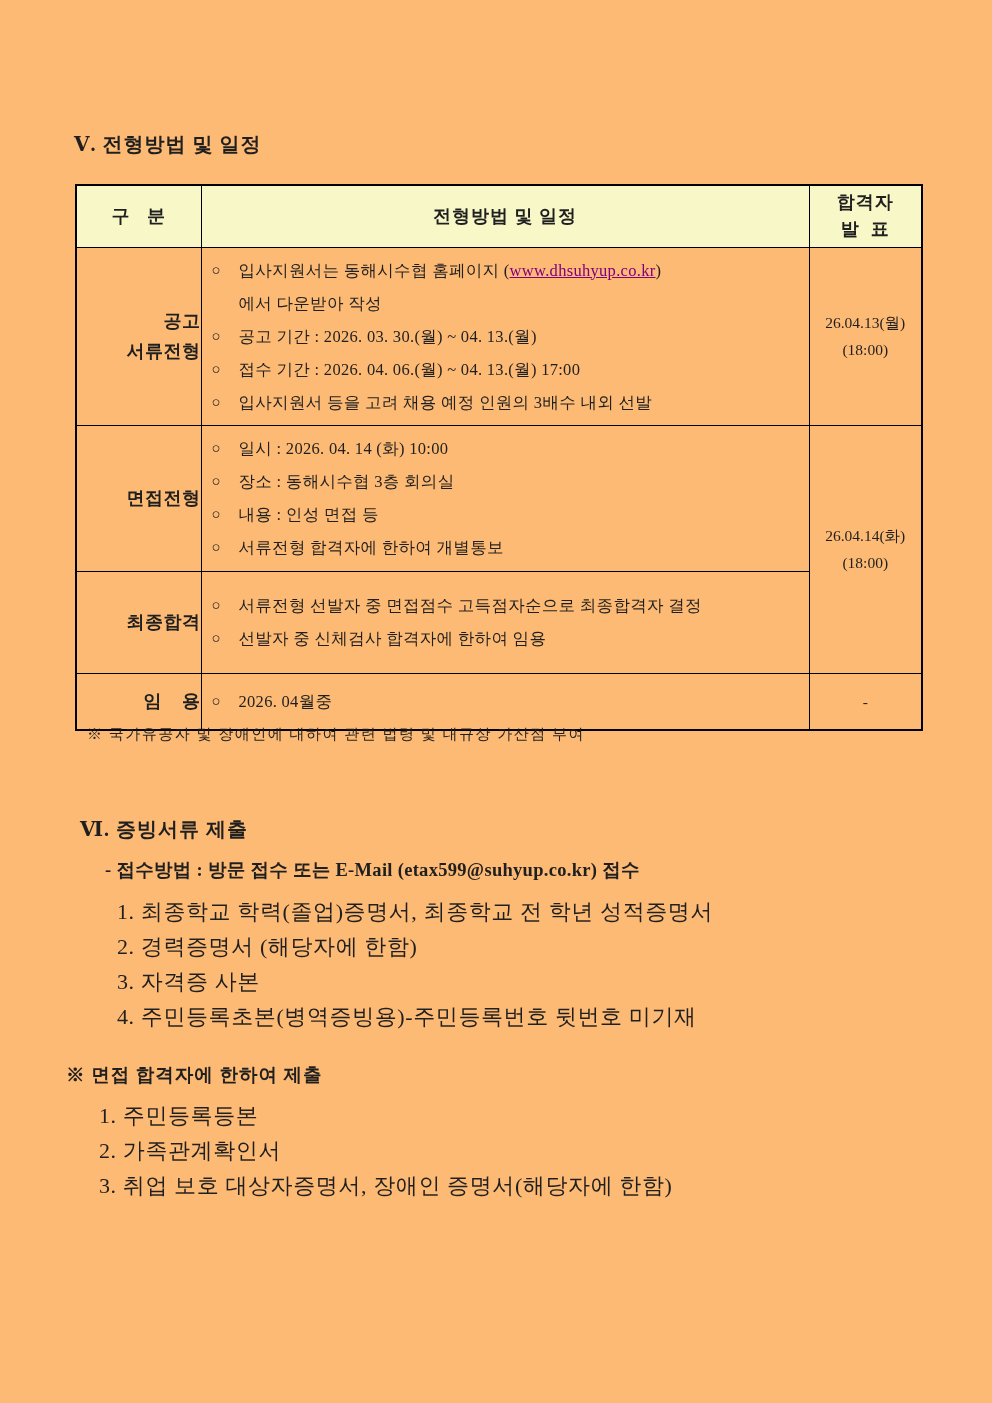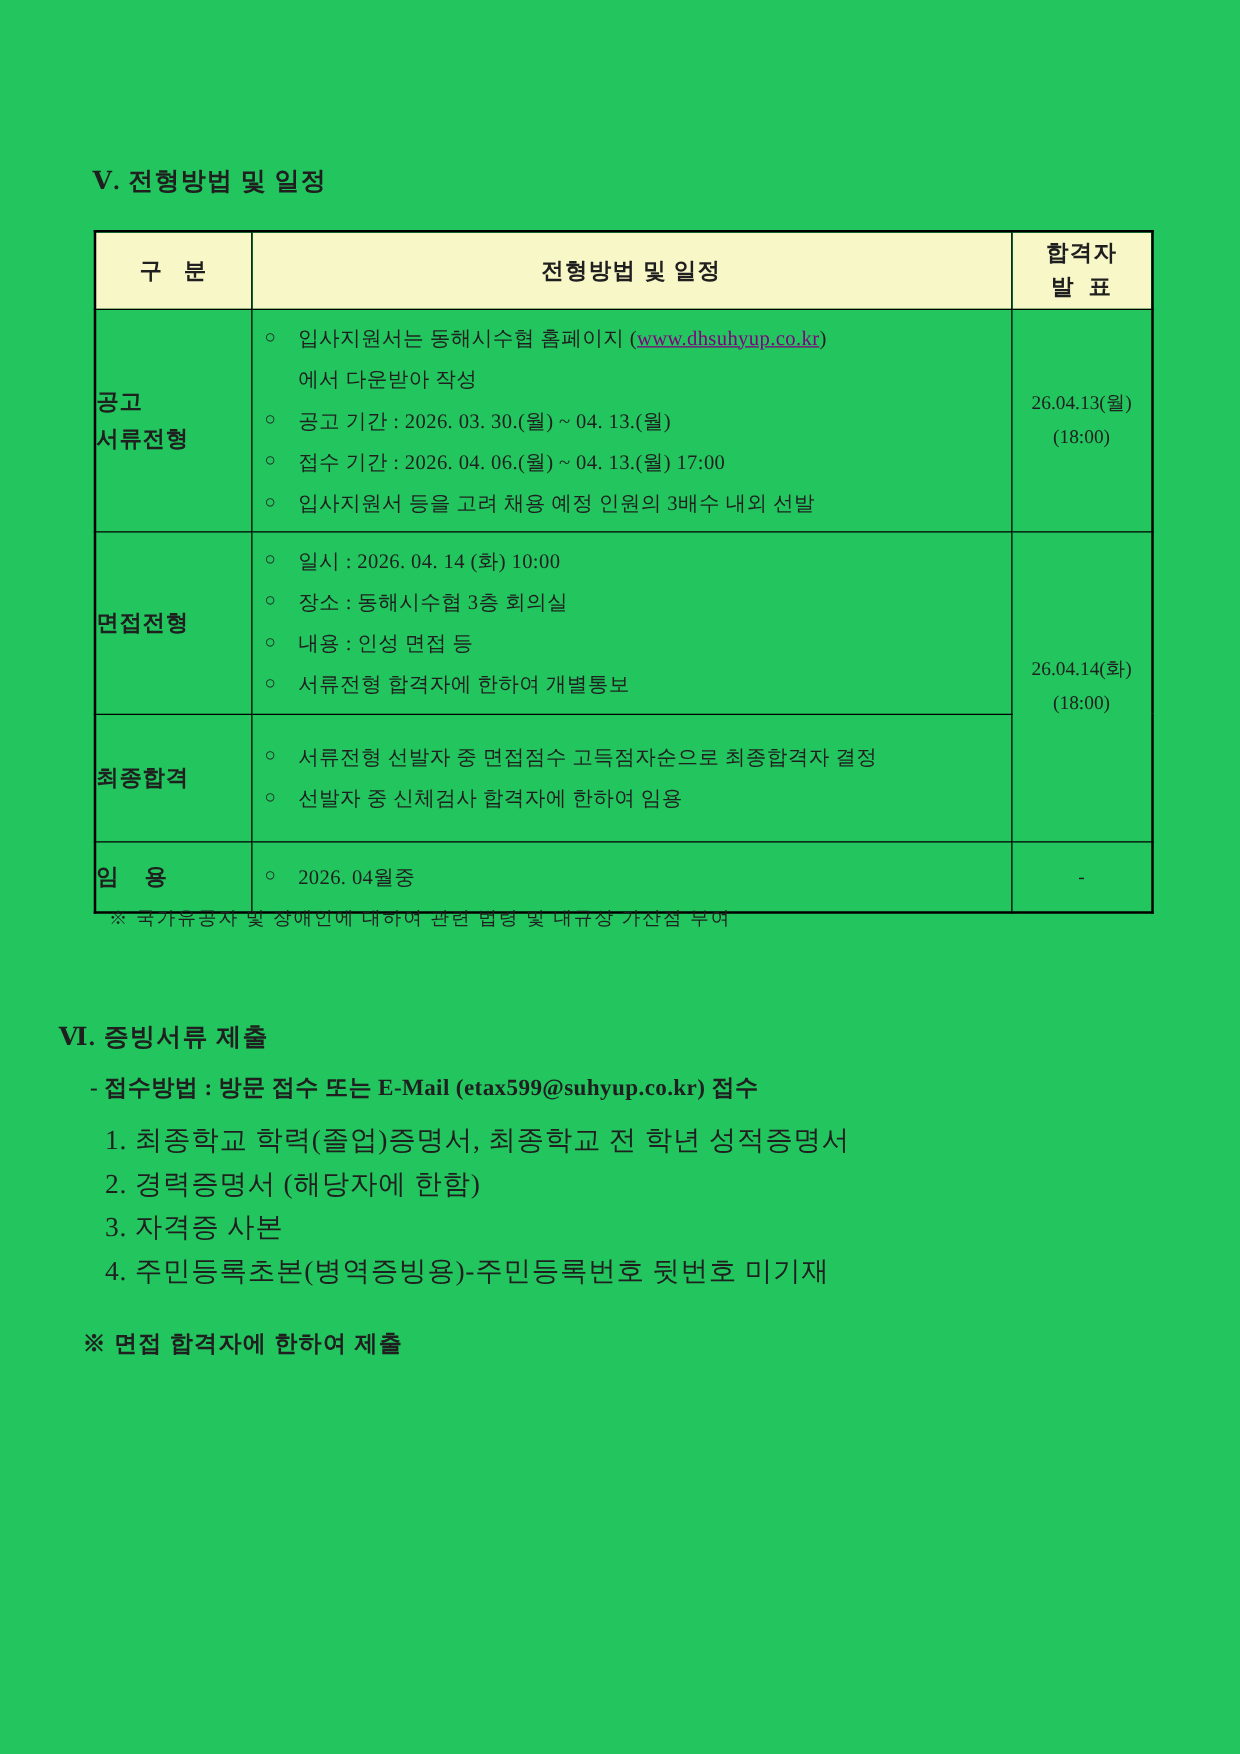--- a/index.html
+++ b/index.html
@@ -5,21 +5,21 @@
   * { margin: 0; padding: 0; box-sizing: border-box; }
   html, body { background: #ffffff; }
   body {
     font-family: "Liberation Serif", "DejaVu Serif", serif;
     color: #1f1f1f;
   }
   .page {
     position: relative;
     width: 992px;
     height: 1403px;
-    background: #22c55e;
+    background: #fdba74;
     overflow: hidden;
   }
 
   
   .sec5-title {
     position: absolute;
     left: 74px; top: 131px;
     font-size: 20px;
     font-weight: bold;
     letter-spacing: 1px;
@@ -45,21 +45,21 @@
     font-size: 18px;
     font-weight: bold;
     text-align: center;
     letter-spacing: 1px;
     white-space: pre;
     line-height: 27px;
   }
   td.cat {
     font-size: 18px;
     font-weight: bold;
-    text-align: left;
+    text-align: right;
     letter-spacing: 0.5px;
     white-space: pre;
     line-height: 30px;
   }
   td.content { padding: 6px 8px 6px 10px; }
   .lines { display: flex; flex-direction: column; justify-content: center; height: 100%; }
   .li {
     display: flex;
     align-items: flex-start;
     font-size: 16.5px;
@@ -90,21 +90,21 @@
   
   .table-footnote {
     position: absolute;
     left: 87px; top: 725px;
     font-size: 15px;
     letter-spacing: 1.5px;
     white-space: pre;
   }
 
   
-  .sec6 { position: absolute; left: 47px; top: 816px; width: 880px; }
+  .sec6 { position: absolute; left: 80px; top: 816px; width: 880px; }
   .sec6-title {
     font-size: 20px;
     font-weight: bold;
     letter-spacing: 1px;
     white-space: pre;
   }
   .sec6-method {
     margin: 14px 0 0 25px;
     font-size: 18.5px;
     font-weight: bold;
@@ -208,15 +208,20 @@
     <div class="doc-list">
       <div class="doc-item">1. 최종학교 학력(졸업)증명서, 최종학교 전 학년 성적증명서</div>
       <div class="doc-item">2. 경력증명서 (해당자에 한함)</div>
       <div class="doc-item">3. 자격증 사본</div>
       <div class="doc-item">4. 주민등록초본(병역증빙용)-주민등록번호 뒷번호 미기재</div>
     </div>
   </div>
 
   <div class="sec7">
     <div class="sec7-title">※ 면접 합격자에 한하여 제출</div>
+    <div class="doc-list">
+      <div class="doc-item">1. 주민등록등본</div>
+      <div class="doc-item">2. 가족관계확인서</div>
+      <div class="doc-item">3. 취업 보호 대상자증명서, 장애인 증명서(해당자에 한함)</div>
+    </div>
   </div>
 
 </div>
 
 </body></html>

